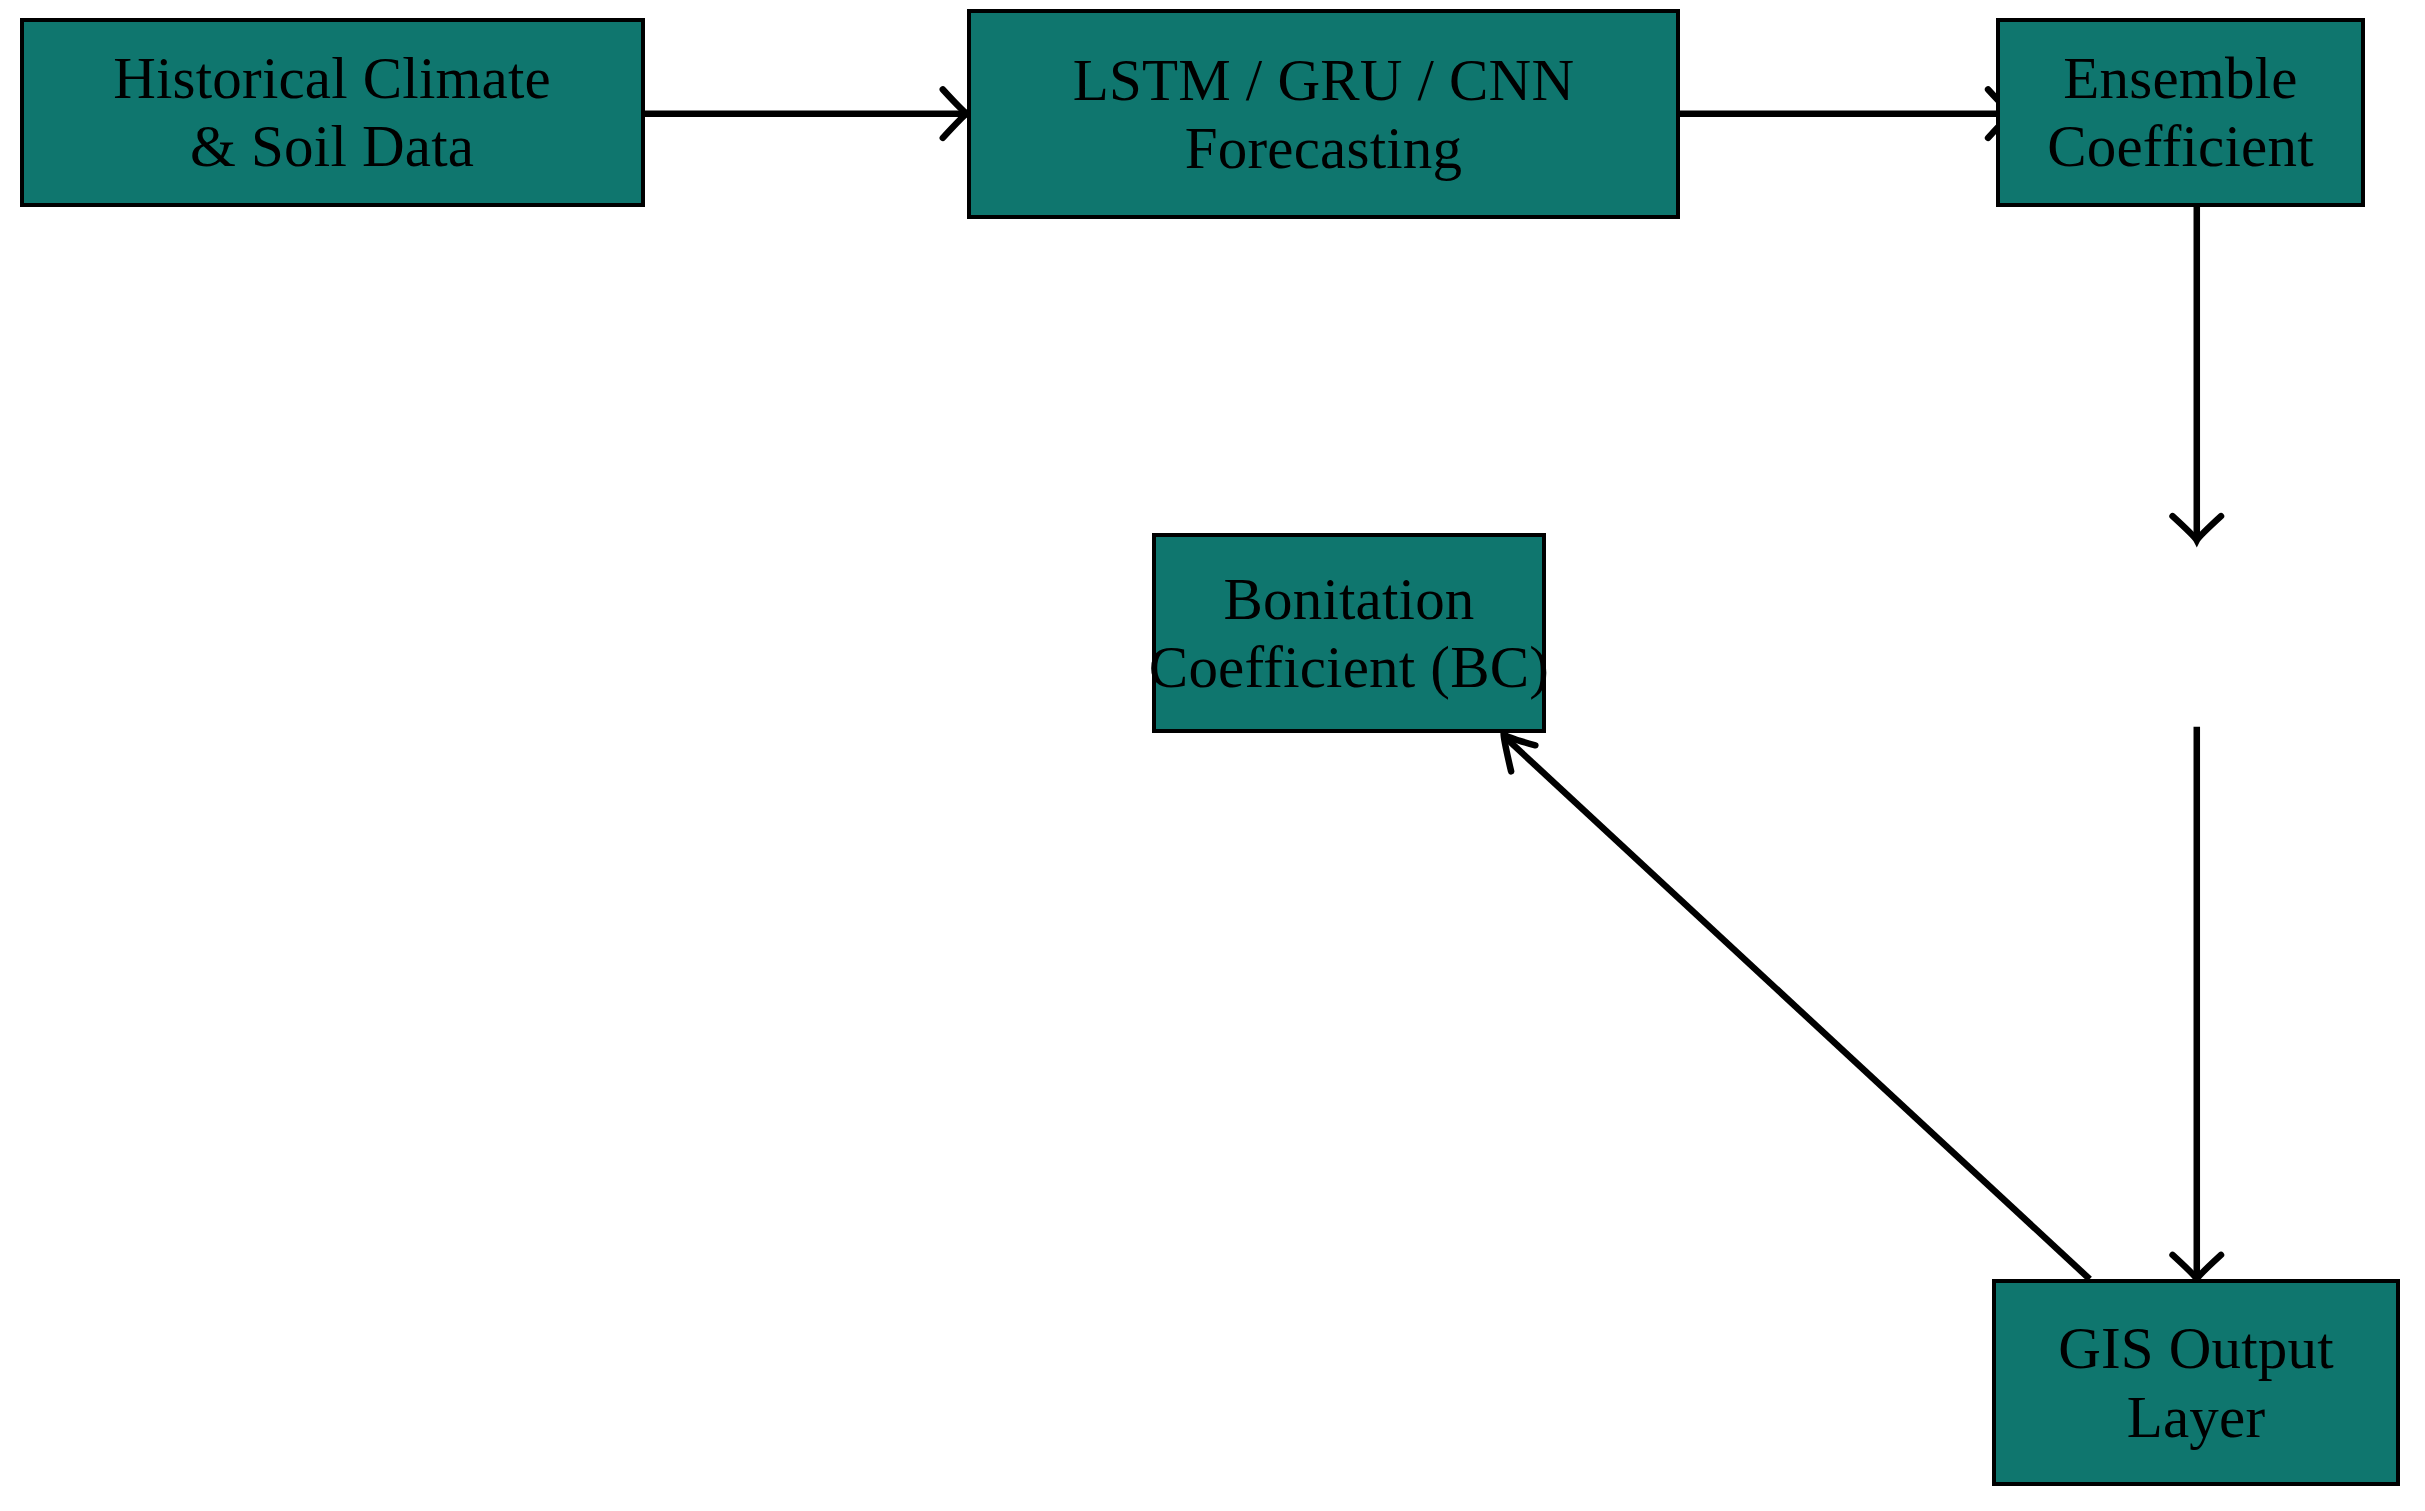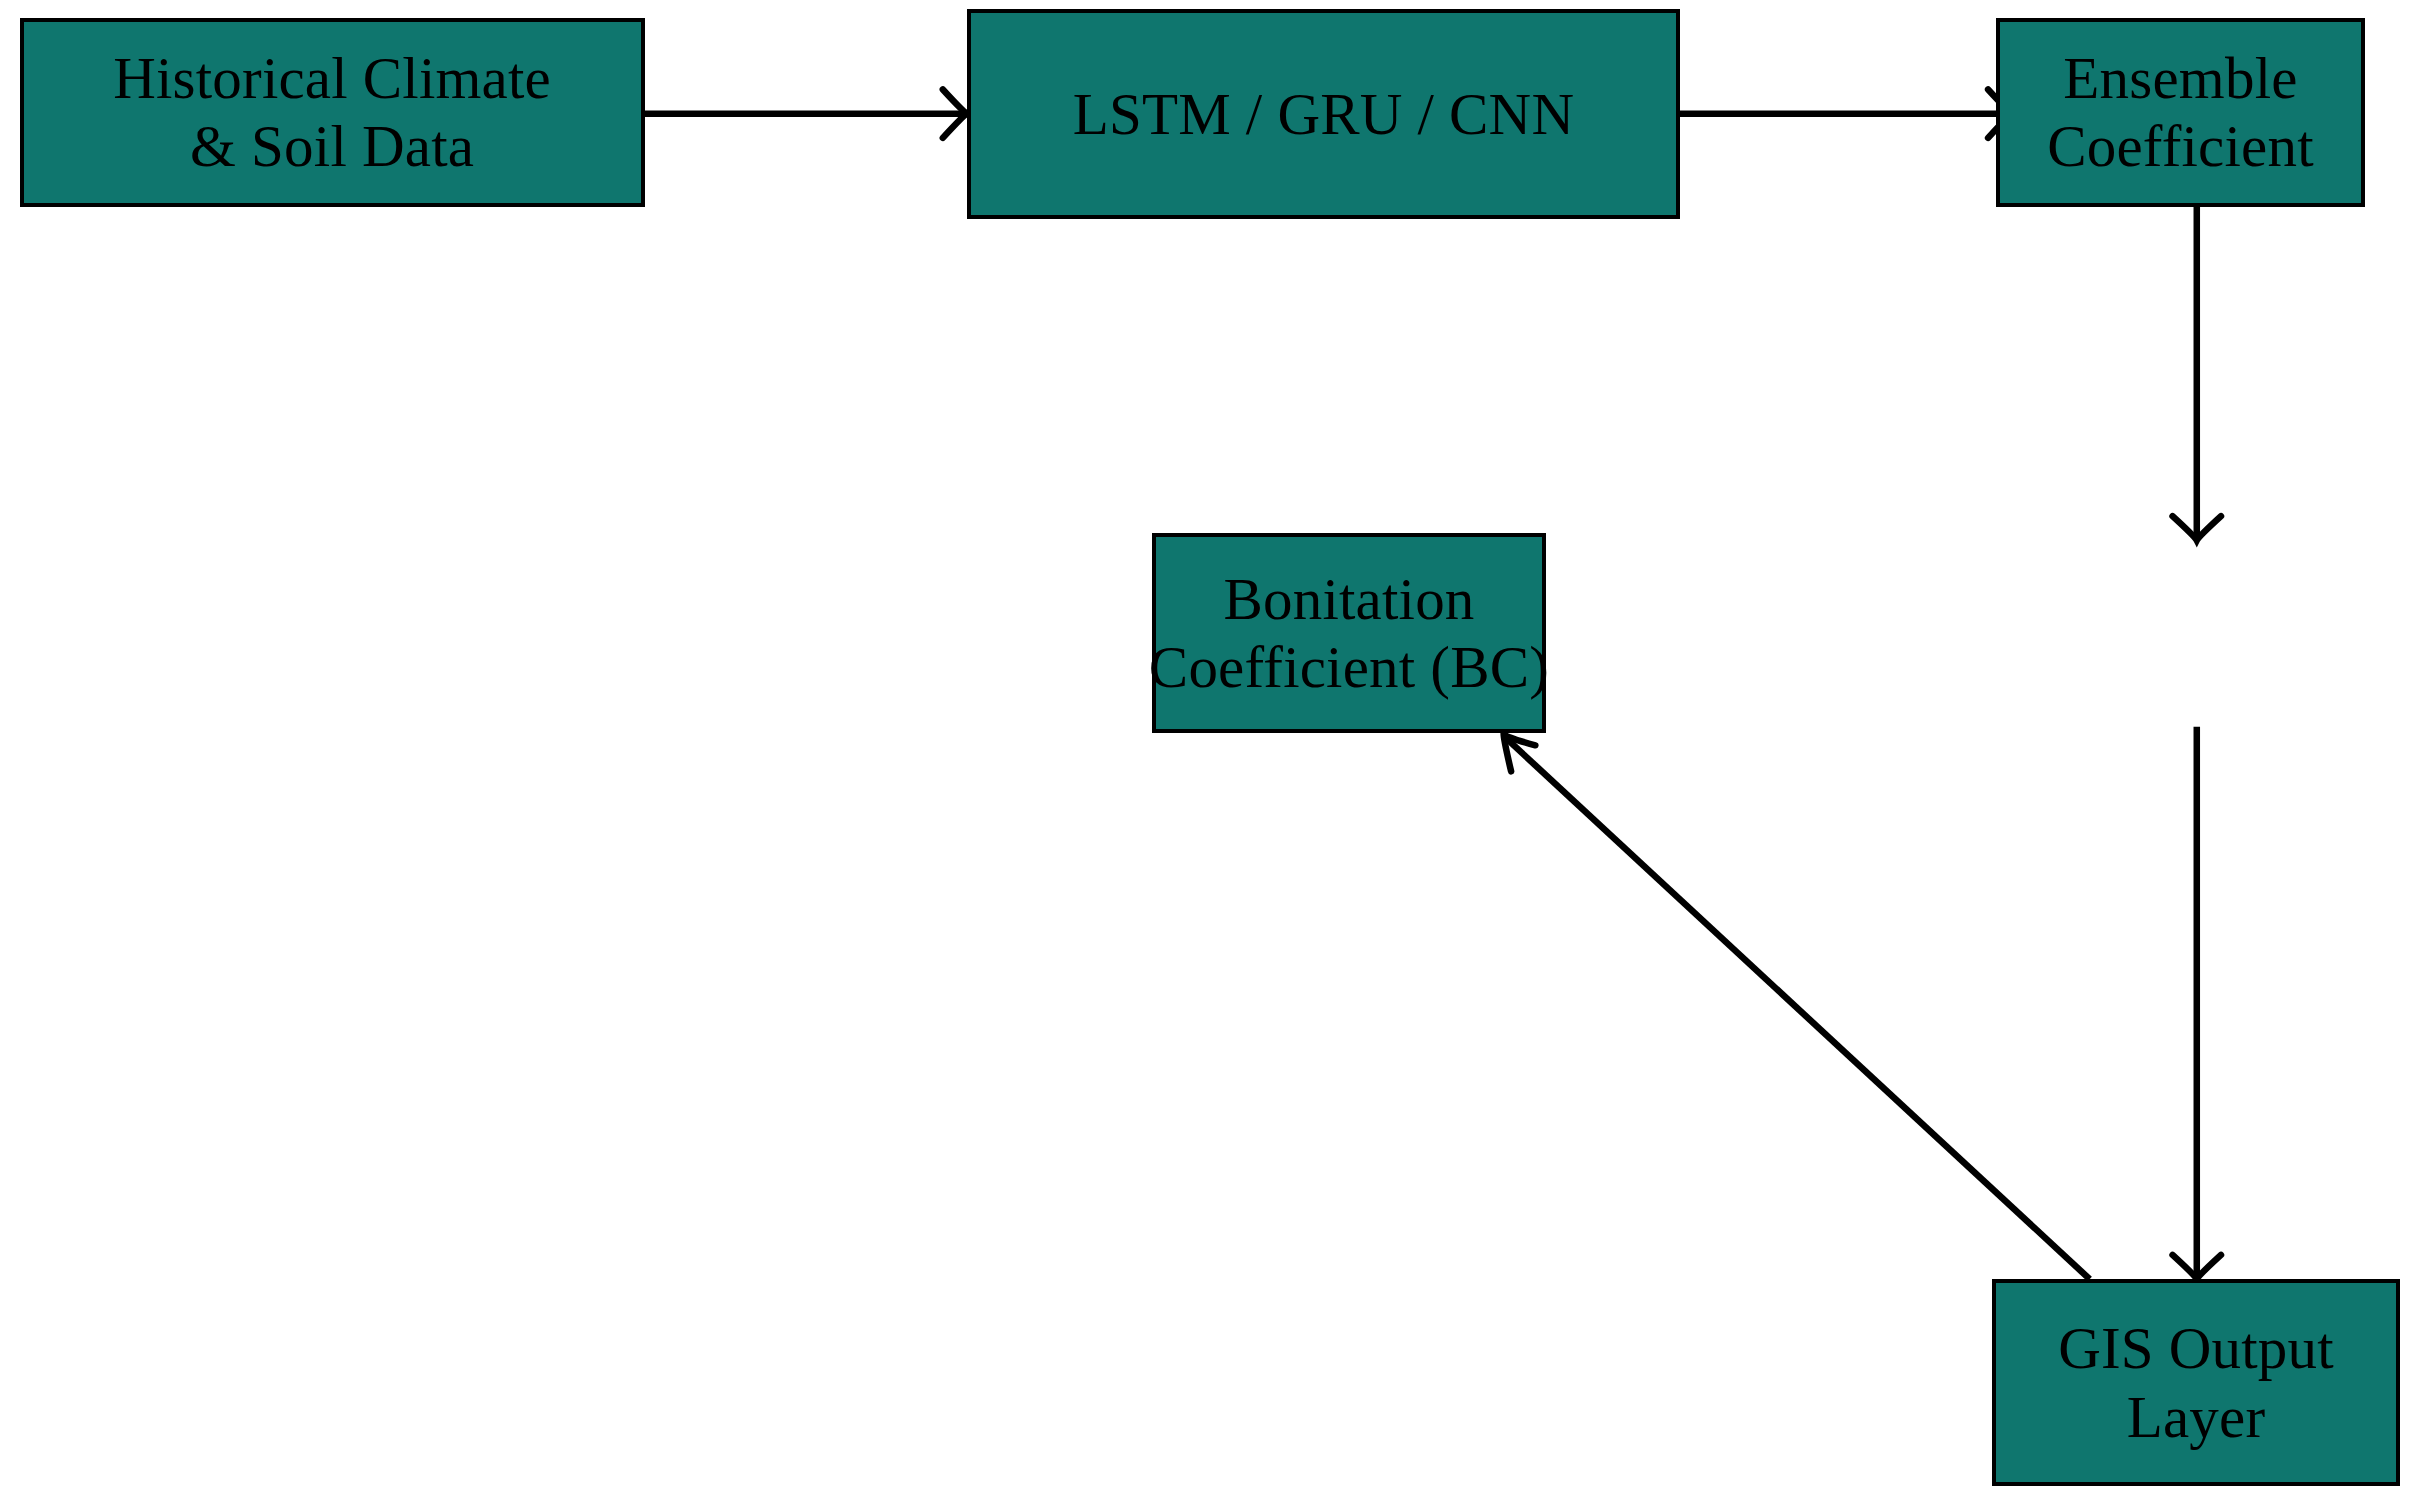--- a/index.html
+++ b/index.html
@@ -76,20 +76,21 @@
     </g>
   </svg>
 
   <div class="node-box" style="left:19.6px; top:17.7px; width:625px; height:189px;">
     <span class="node-line">Historical Climate</span>
     <span class="node-line">&amp; Soil Data</span>
   </div>
 
   <div class="node-box" style="left:967px; top:9.3px; width:713px; height:210px;">
     <span class="node-line">LSTM / GRU / CNN</span>
+    <span class="node-line">Forecasting</span>
   </div>
 
   <div class="node-box" style="left:1996px; top:17.7px; width:369px; height:189px;">
     <span class="node-line">Ensemble</span>
     <span class="node-line">Coefficient</span>
   </div>
 
   <div class="node-box" style="left:1152px; top:533px; width:394px; height:200px;">
     <span class="node-line">Bonitation</span>
     <span class="node-line">Coefficient (BC)</span>

